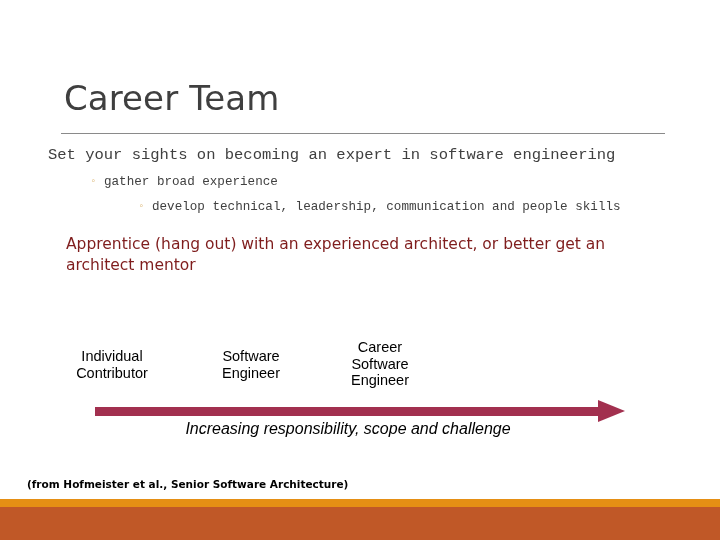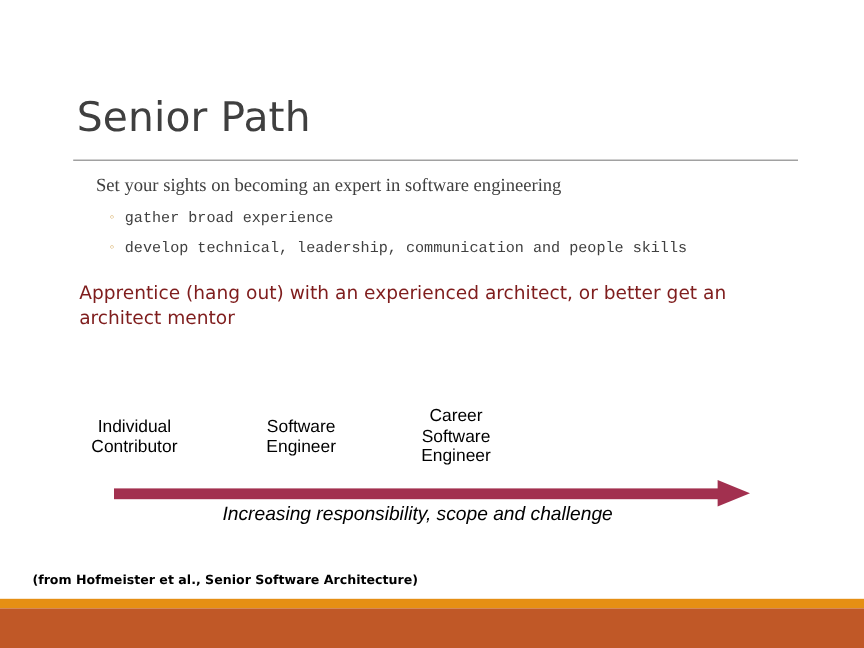--- a/index.html
+++ b/index.html
@@ -45,44 +45,44 @@
 
   
   .body-area {
     position: absolute;
     left: 0;
     top: 146px;
     width: 720px;
   }
   .lvl1 {
     position: absolute;
-    left: 80px;
+    left: 48px;
     top: 0px;
     font-size: 15.5px;
     color: #404040;
-    font-family: Liberation Serif, serif;
+    font-family: Liberation Mono, monospace;
     white-space: nowrap;
   }
   .lvl2 {
     position: absolute;
     left: 90px;
     font-size: 12.6px;
     color: #404040;
     font-family: Liberation Mono, monospace;
     white-space: nowrap;
   }
   .lvl2 .marker {
     display: inline-block;
     width: 14px;
     color: #d8b06a;
     font-size: 11px;
     vertical-align: 1px;
   }
   .lvl2.b1 { top: 29px; }
-  .lvl2.b2 { top: 54px; }
+  .lvl2.b2 { top: 54px; margin-left: 48px; }
 
   .para-gray {
     position: absolute;
     left: 66px;
     top: 88px;
     width: 600px;
     font-size: 15.5px;
     line-height: 21px;
     color: #7f1d1d;
     font-family: "DejaVu Sans", sans-serif;
@@ -165,21 +165,21 @@
     width: 720px;
     height: 33px;
     background: #c05827;
   }
 </style>
 </head>
 <body>
 
 <div class="slide">
 
-  <div class="slide-title">Senior Path</div>
+  <div class="slide-title">Career Team</div>
   <div class="title-rule"></div>
 
   <div class="body-area">
     <div class="lvl1">Set your sights on becoming an expert in software engineering</div>
 
     <div class="lvl2 b1">
       <span class="marker">◦</span><span>gather broad experience</span>
     </div>
 
     <div class="lvl2 b2">

